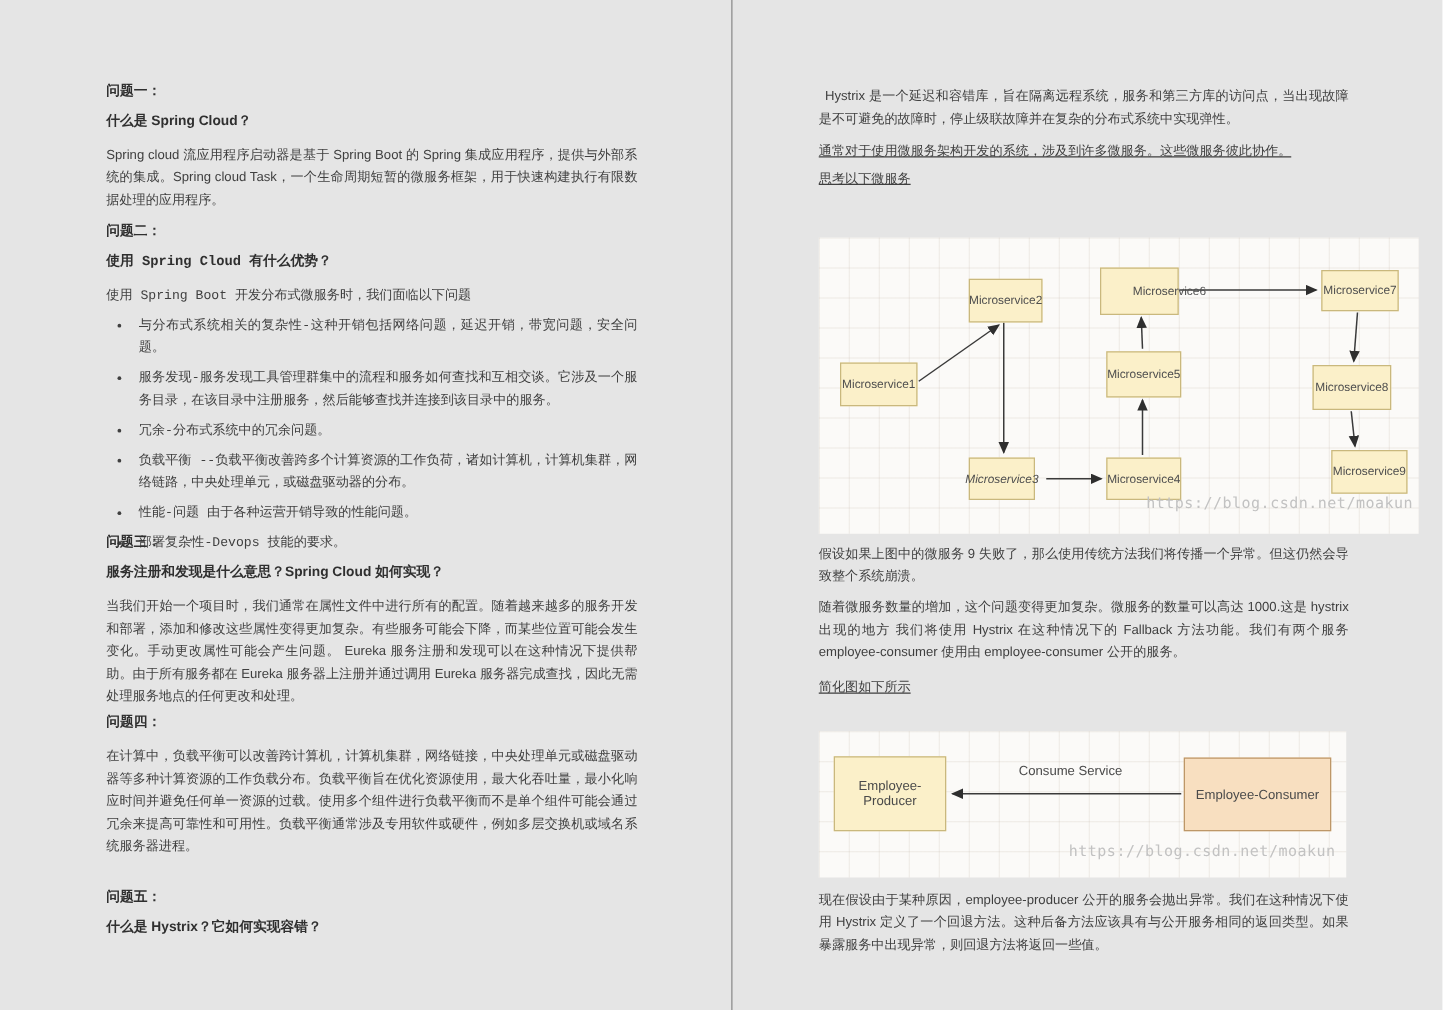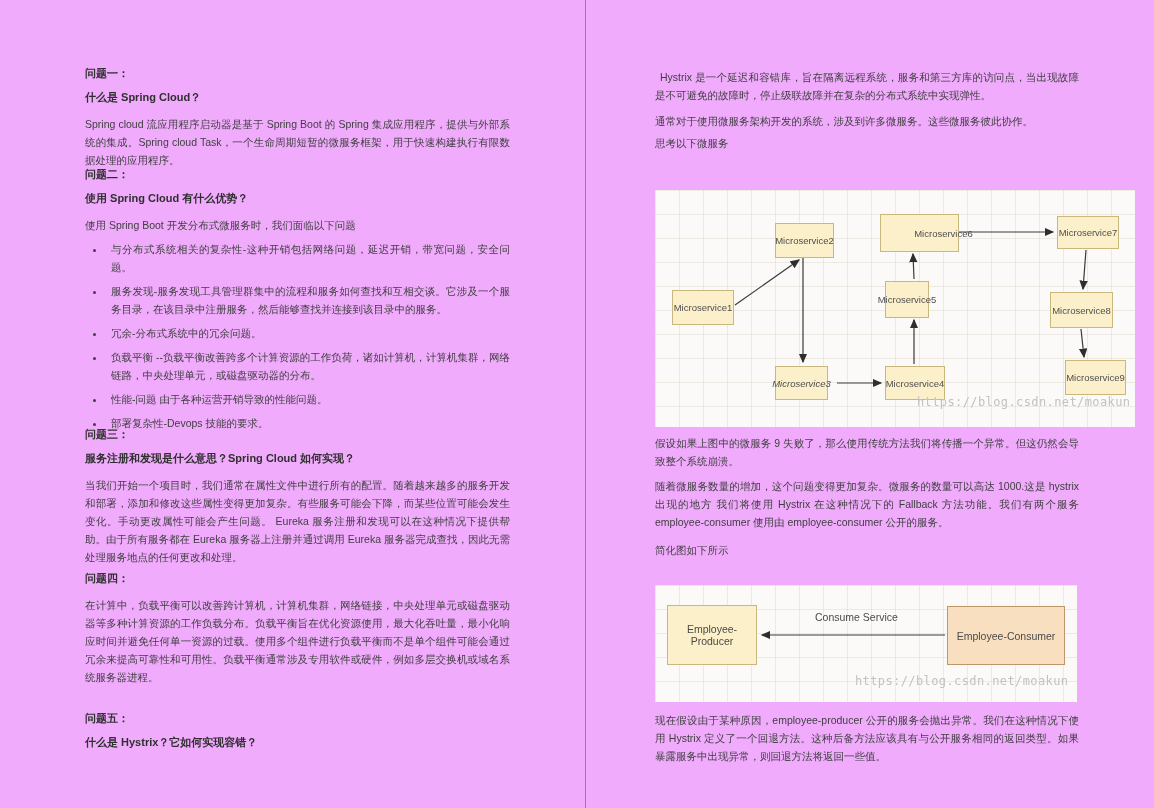--- a/index.html
+++ b/index.html
@@ -1,28 +1,28 @@
 <!DOCTYPE html>
 <html><head>
 <meta charset="utf-8">
 <style>
   html,body{margin:0;padding:0;background:#ffffff;}
   .canvas{
-    position:relative;width:1154px;height:808px;background:#f0abfc;overflow:hidden;
+    position:relative;width:1154px;height:808px;background:#e5e5e5;overflow:hidden;
     font-family:"Liberation Sans",sans-serif;color:#3f3f3f;
   }
   .divider{position:absolute;left:585px;top:0;width:1px;height:808px;background:#8b8b8b;}
   .page{position:absolute;top:0;height:808px;}
   .page-left{left:0;width:585px;}
   .page-right{left:572px;width:569px;}
   .block{position:absolute;left:85px;width:425px;}
   .rblock{position:absolute;left:83px;width:424px;}
   .q-label,.q-title{font-size:11px;line-height:13px;font-weight:bold;color:#2f2f2f;margin:0 0 11px;}
   .para,.q-body{font-size:10.5px;line-height:18px;margin:0;text-align:justify;}
-  .para.noj{text-align:left;}
+  .para.noj{text-align:left;text-decoration:underline;}
   .indent{text-indent:5px;}
   ul.adv{list-style:disc;margin:6px 0 0;padding:0 0 0 21px;}
   ul.adv li{font-size:10.5px;line-height:18px;margin:0 0 6px;padding-left:5px;text-align:justify;}
   .diagram{
     position:absolute;
     background-color:#fbfaf8;
     background-image:
       linear-gradient(to right, rgba(205,195,182,0.30) 1px, transparent 1px),
       linear-gradient(to bottom, rgba(205,195,182,0.30) 1px, transparent 1px);
     background-size:24px 24px;
@@ -36,21 +36,21 @@
   }
   .node-big{font-size:10.5px;color:#4a4a4a;}
   .consumer{background:#f8dfc0;border-color:#bd9768;}
   .arrows{position:absolute;left:0;top:0;}
   .watermark{
     position:absolute;font-family:"DejaVu Sans Mono",monospace;
     font-size:12px;color:#c2c2c2;letter-spacing:0.4px;white-space:nowrap;
   }
   .arrow-label{position:absolute;font-size:10.5px;color:#4a4a4a;}
   
-  .s1{top:67px;} .s2{top:168px;} .s3{top:428px;} .s4{top:572px;} .s5{top:712px;}
+  .s1{top:67px;} .s2{top:180px;font-family:Liberation Mono, monospace;} .s3{top:428px;} .s4{top:572px;} .s5{top:712px;}
   .rp1{top:68px;} .rp2{top:112px;} .rp3{top:134px;}
   .rp4{top:434px;} .rp5{top:477px;} .rp6{top:541px;} .rp7{top:711px;}
 </style>
 </head>
 <body>
 
 <div class="canvas">
 
   <div class="page page-left">
 
@@ -113,22 +113,22 @@
         <line x1="259" y1="174" x2="259" y2="130" stroke="#3a3a3a" stroke-width="1.2" marker-end="url(#ah)"></line>
         <line x1="259" y1="89" x2="258" y2="64" stroke="#3a3a3a" stroke-width="1.2" marker-end="url(#ah)"></line>
         <line x1="289" y1="42" x2="398" y2="42" stroke="#3a3a3a" stroke-width="1.2" marker-end="url(#ah)"></line>
         <line x1="431" y1="60" x2="428" y2="99" stroke="#3a3a3a" stroke-width="1.2" marker-end="url(#ah)"></line>
         <line x1="426" y1="139" x2="429" y2="167" stroke="#3a3a3a" stroke-width="1.2" marker-end="url(#ah)"></line>
       </svg>
       <div class="node" style="left:17px;top:100px;width:62px;height:35px;">Microservice1</div>
       <div class="node" style="left:120px;top:33px;width:59px;height:35px;">Microservice2</div>
       <div class="node" style="left:120px;top:176px;width:53px;height:34px;font-style:italic;">Microservice3</div>
       <div class="node" style="left:230px;top:176px;width:60px;height:34px;">Microservice4</div>
-      <div class="node" style="left:230px;top:91px;width:44px;height:37px;">Microservice5</div>
-      <div class="node" style="left:225px;top:24px;width:79px;height:38px;padding-left:48px;">Microservice6</div>
+      <div class="node" style="left:230px;top:91px;width:60px;height:37px;">Microservice5</div>
+      <div class="node" style="left:225px;top:24px;width:63px;height:38px;padding-left:48px;">Microservice6</div>
       <div class="node" style="left:402px;top:26px;width:62px;height:33px;">Microservice7</div>
       <div class="node" style="left:395px;top:102px;width:63px;height:36px;text-align:center;">Microservice8</div>
       <div class="node" style="left:410px;top:170px;width:61px;height:35px;">Microservice9</div>
       <div class="watermark" style="left:262px;top:205px;">https://blog.csdn.net/moakun</div>
     </div>
 
     <p class="rblock para rp4">假设如果上图中的微服务 9 失败了，那么使用传统方法我们将传播一个异常。但这仍然会导致整个系统崩溃。</p>
     <p class="rblock para rp5">随着微服务数量的增加，这个问题变得更加复杂。微服务的数量可以高达 1000.这是 hystrix 出现的地方 我们将使用 Hystrix 在这种情况下的 Fallback 方法功能。我们有两个服务 employee-consumer 使用由 employee-consumer 公开的服务。</p>
     <p class="rblock para noj rp6">简化图如下所示</p>
 

